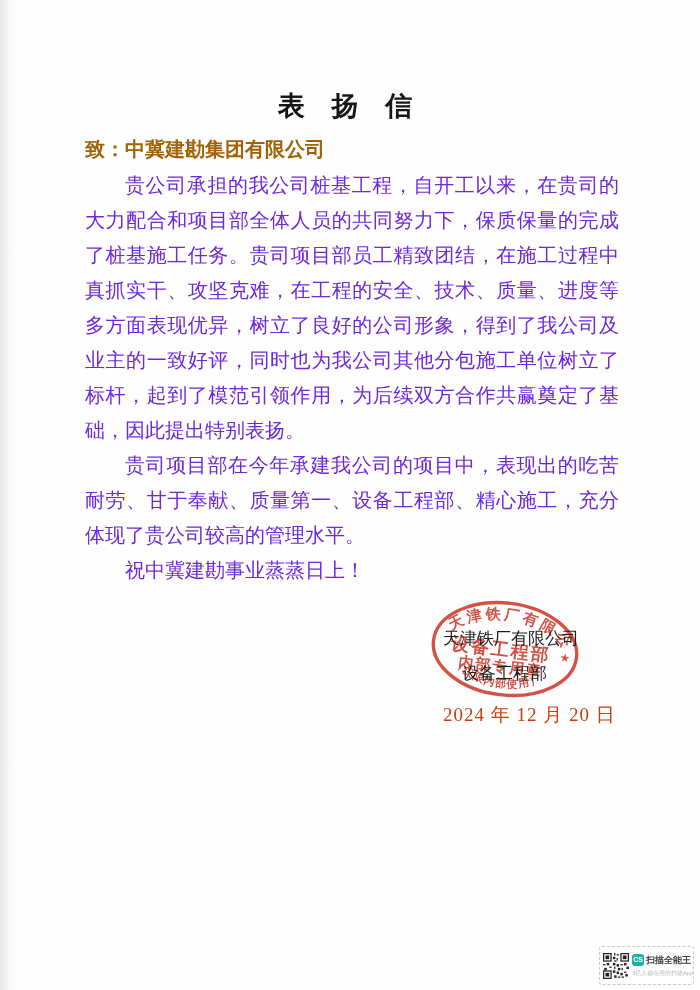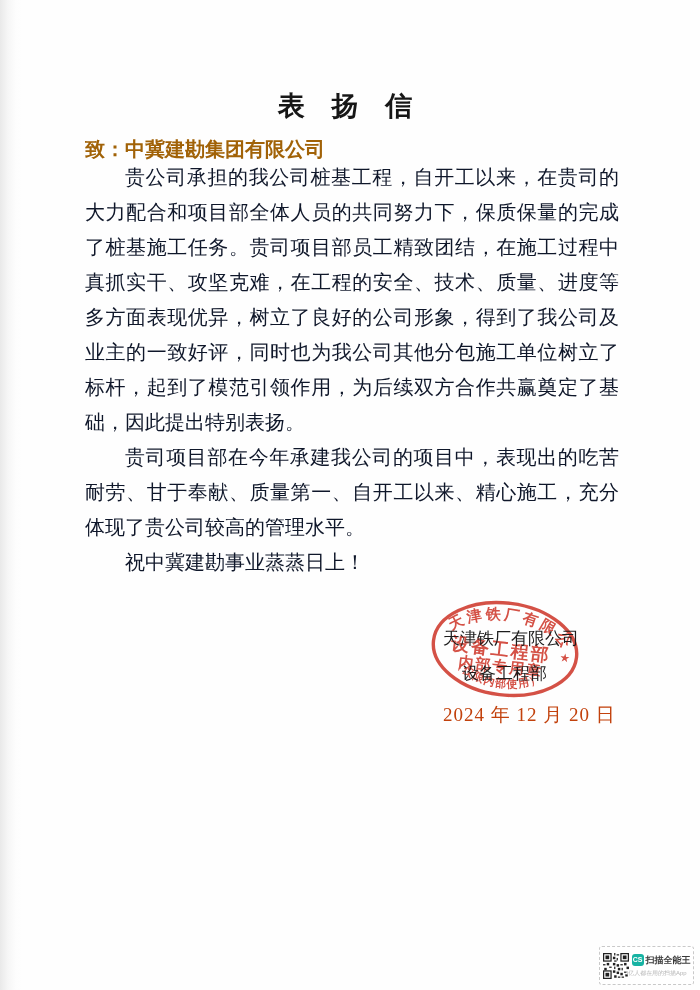--- a/index.html
+++ b/index.html
@@ -17,21 +17,21 @@
   .title{
     position:absolute;top:88px;left:0;width:100%;
     text-align:center;font-size:27px;font-weight:bold;color:#161616;
     letter-spacing:10px;
   }
   .recipient{
     position:absolute;top:136px;left:85px;width:540px;
     font-size:20px;font-weight:bold;color:#a16207;
   }
   .body-text{
-    position:absolute;top:160px;left:85px;width:534px;color:#0f172a;
+    position:absolute;top:168px;left:85px;width:534px;color:#6d28d9;
   }
   .body-text p{
     margin:0;font-size:20px;line-height:35px;
     text-indent:2em;text-align:justify;text-justify:inter-character;
   }
   .body-text p.closing{text-align:left;}
   
   .stamp{
     position:absolute;left:429px;top:594px;width:152px;height:110px;
     transform:rotate(7deg);transform-origin:50% 50%;
@@ -54,21 +54,21 @@
     position:absolute;left:443px;top:702px;
     font-size:19px;color:#c2410c;white-space:nowrap;letter-spacing:1px;
   }
   
   .watermark{
     position:absolute;left:599px;top:946px;width:95px;height:39px;
     border:1px dashed #c9c9c9;border-radius:3px;background:#ffffff;
     box-sizing:border-box;display:flex;align-items:center;padding:2px 3px;
   }
   .wm-qr{width:26px;height:26px;flex:0 0 auto;margin-right:3px;}
-  .wm-col{display:flex;flex-direction:column;justify-content:center;min-width:0;align-items:center;}
+  .wm-col{display:flex;flex-direction:column;justify-content:center;min-width:0;}
   .wm-row{display:flex;align-items:center;}
   .wm-badge{
     width:12px;height:12px;border-radius:3px;background:#17b3a3;
     color:#ffffff;font-size:7px;font-weight:bold;line-height:12px;
     text-align:center;margin-right:2px;flex:0 0 auto;
     font-family:"Liberation Sans","DejaVu Sans",sans-serif;
   }
   .wm-name{
     font-size:9px;font-weight:bold;color:#3a3a3a;white-space:nowrap;
     font-family:"Liberation Sans","DejaVu Sans",sans-serif;
@@ -84,21 +84,21 @@
 
 <div class="page">
   <div class="scan-edge"></div>
 
   <div class="title">表 扬 信</div>
 
   <div class="recipient">致：中冀建勘集团有限公司</div>
 
   <div class="body-text">
     <p>贵公司承担的我公司桩基工程，自开工以来，在贵司的大力配合和项目部全体人员的共同努力下，保质保量的完成了桩基施工任务。贵司项目部员工精致团结，在施工过程中真抓实干、攻坚克难，在工程的安全、技术、质量、进度等多方面表现优异，树立了良好的公司形象，得到了我公司及业主的一致好评，同时也为我公司其他分包施工单位树立了标杆，起到了模范引领作用，为后续双方合作共赢奠定了基础，因此提出特别表扬。</p>
-    <p>贵司项目部在今年承建我公司的项目中，表现出的吃苦耐劳、甘于奉献、质量第一、自开工以来、精心施工，充分体现了贵公司较高的管理水平。</p>
+    <p>贵司项目部在今年承建我公司的项目中，表现出的吃苦耐劳、甘于奉献、质量第一、设备工程部、精心施工，充分体现了贵公司较高的管理水平。</p>
     <p class="closing">祝中冀建勘事业蒸蒸日上！</p>
   </div>
 
   <div class="stamp">
     <svg viewBox="0 0 152 110">
       <defs>
         <path id="arcTop" d="M 20 45 A 60 30 0 0 1 132 45"></path>
         <path id="arcBottom" d="M 25 71 A 56 38 0 0 0 127 71"></path>
       </defs>
       <g class="stamp-red">

